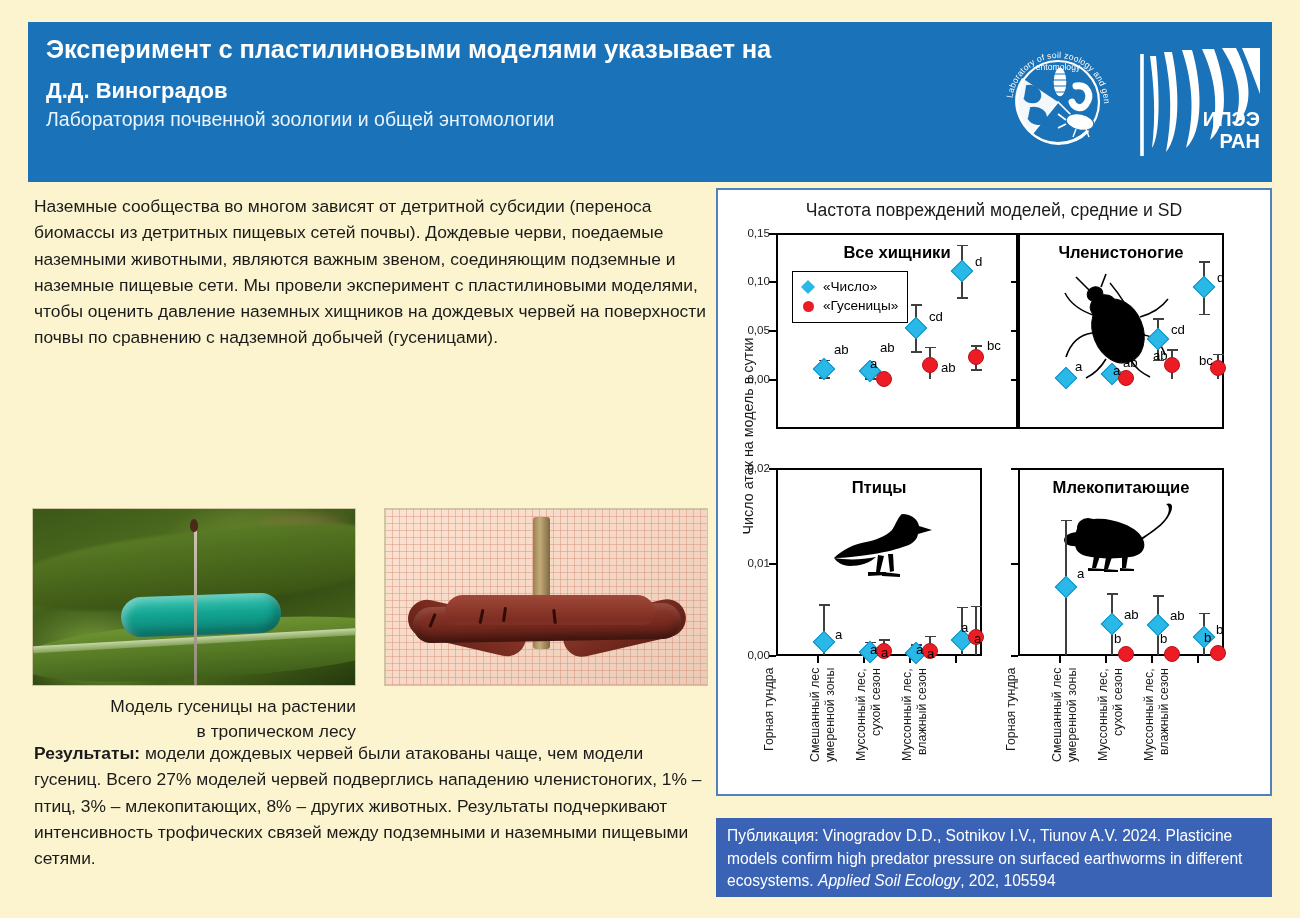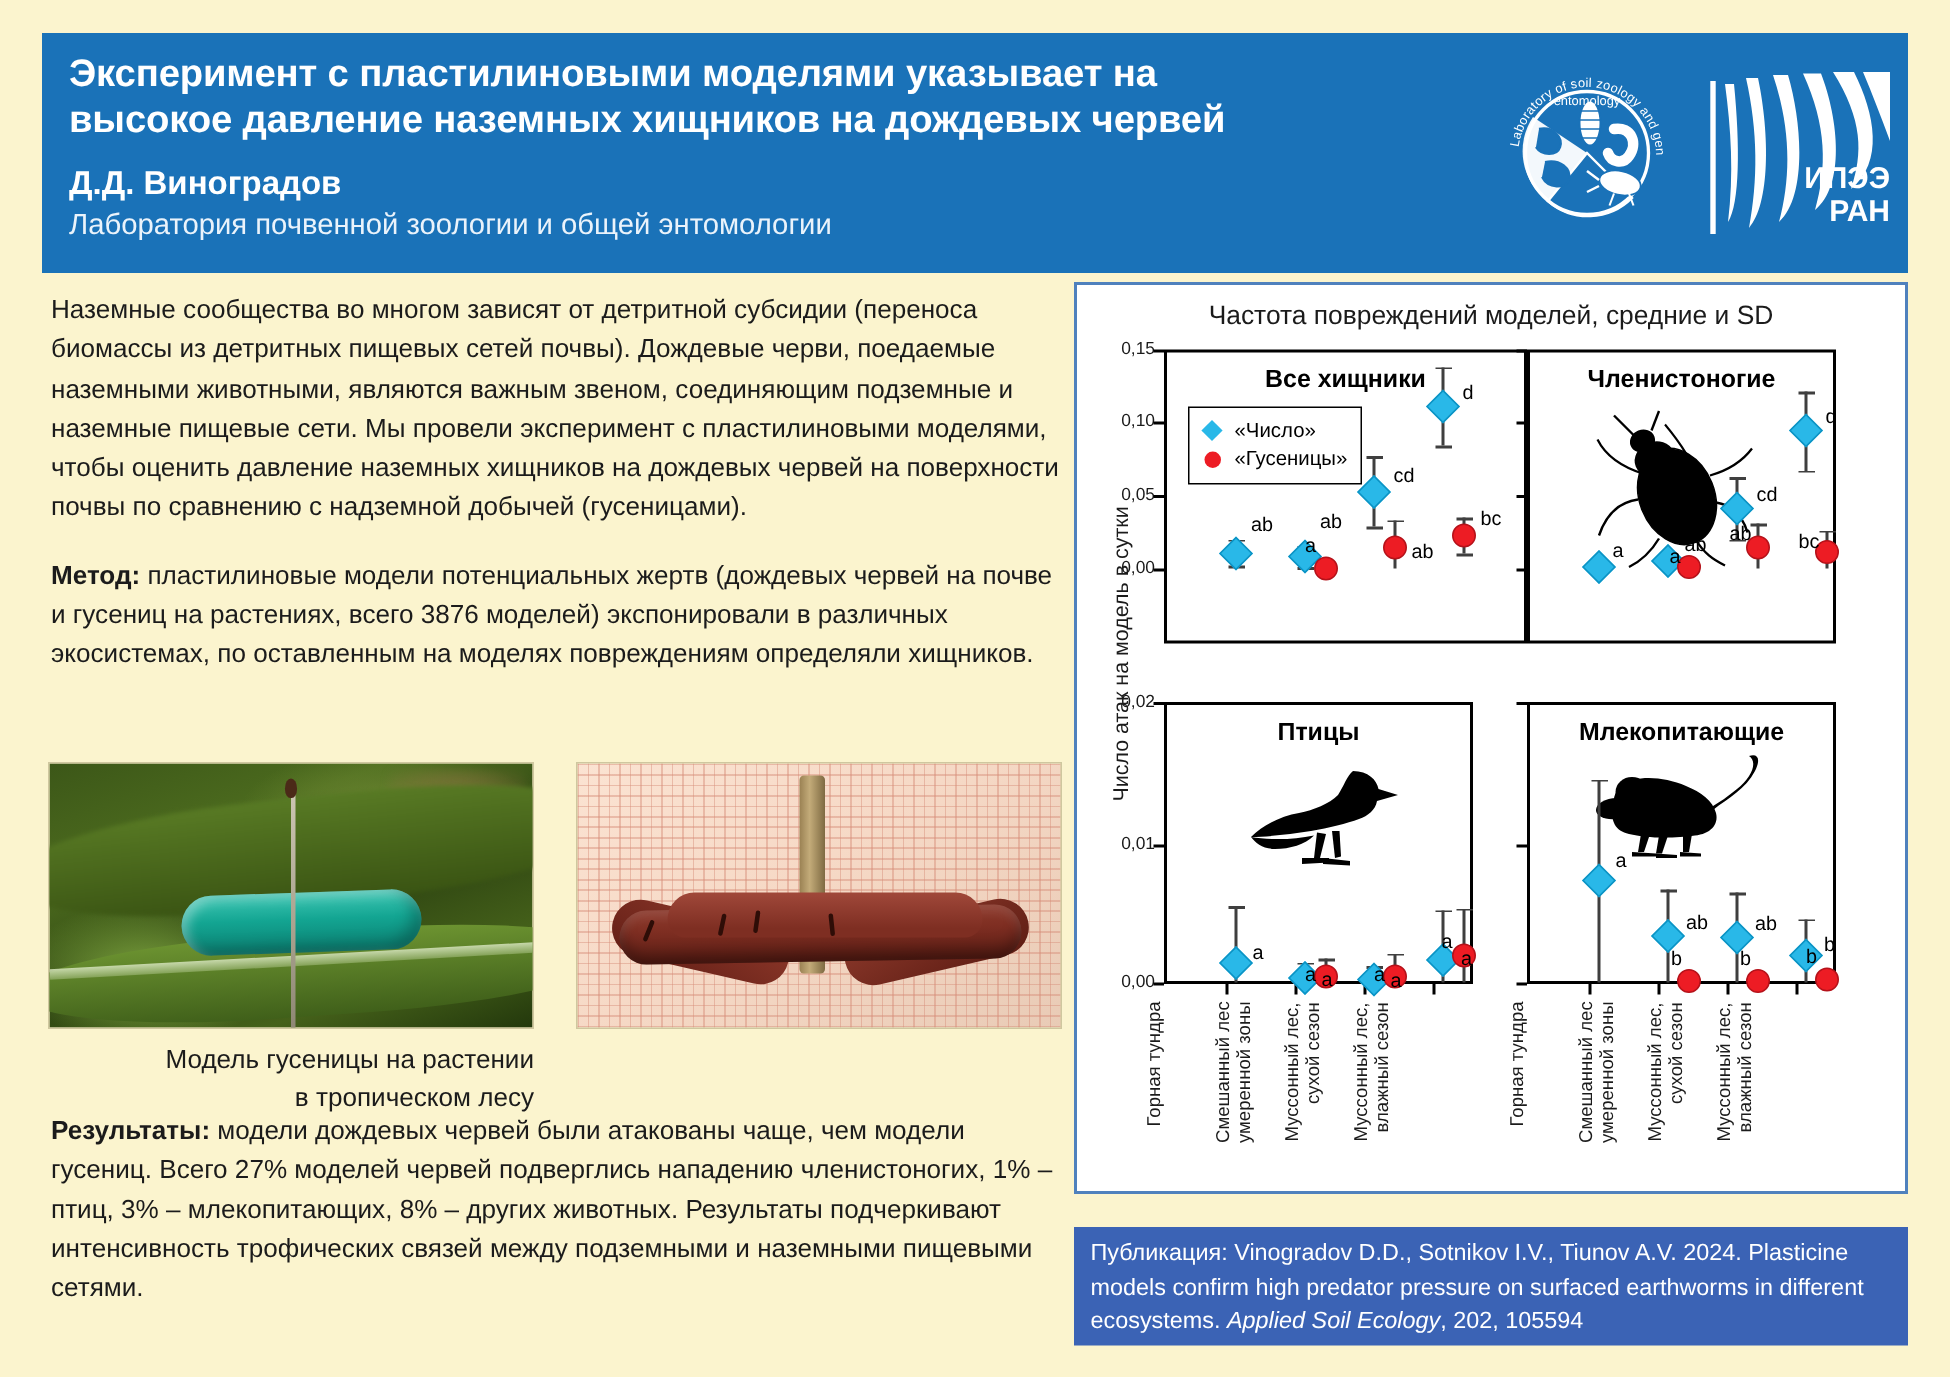--- a/index.html
+++ b/index.html
@@ -343,21 +343,20 @@
   .ital { font-style: italic; }
 </style>
 </head>
 <body>
 
 <div id="poster">
 
   <div id="header">
     <div id="header-text">
       <div class="hdr-title">Эксперимент с пластилиновыми моделями указывает на</div>
-      <div class="hdr-title">высокое давление наземных хищников на дождевых червей</div>
       <div class="hdr-author">Д.Д. Виноградов</div>
       <div class="hdr-lab">Лаборатория почвенной зоологии и общей энтомологии</div>
     </div>
 
     <div id="logo-lab">
       <svg viewBox="0 0 132 132" width="132" height="132">
         <defs>
           <path id="arcpath" d="M 20,70 A 46,46 0 0 1 112,70" fill="none"></path>
         </defs>
         <circle cx="66" cy="68" r="41" fill="none" stroke="#ffffff" stroke-width="2.2"></circle>
@@ -395,21 +394,20 @@
       </svg>
       <div class="logo-ipee-text">
         <div>ИПЭЭ</div>
         <div>РАН</div>
       </div>
     </div>
   </div>
 
   <div id="left-col">
     <p class="body-par">Наземные сообщества во многом зависят от детритной субсидии (переноса биомассы из детритных пищевых сетей почвы). Дождевые черви, поедаемые наземными животными, являются важным звеном, соединяющим подземные и наземные пищевые сети. Мы провели эксперимент с пластилиновыми моделями, чтобы оценить давление наземных хищников на дождевых червей на поверхности почвы по сравнению с надземной добычей (гусеницами).</p>
-    <p class="body-par par-gap"><span class="lead">Метод:</span><span> пластилиновые модели потенциальных жертв (дождевых червей на почве и гусениц на растениях, всего 3876 моделей) экспонировали в различных экосистемах, по оставленным на моделях повреждениям определяли хищников.</span></p>
   </div>
 
   <div id="photos">
     <div class="photo" id="photo-cat">
       <div class="blur-brown"></div>
       <div class="leaf-a"></div>
       <div class="leaf-b"></div>
       <div class="leaf-stem"></div>
       <div class="plasticine-worm"></div>
       <div class="pin"></div>

